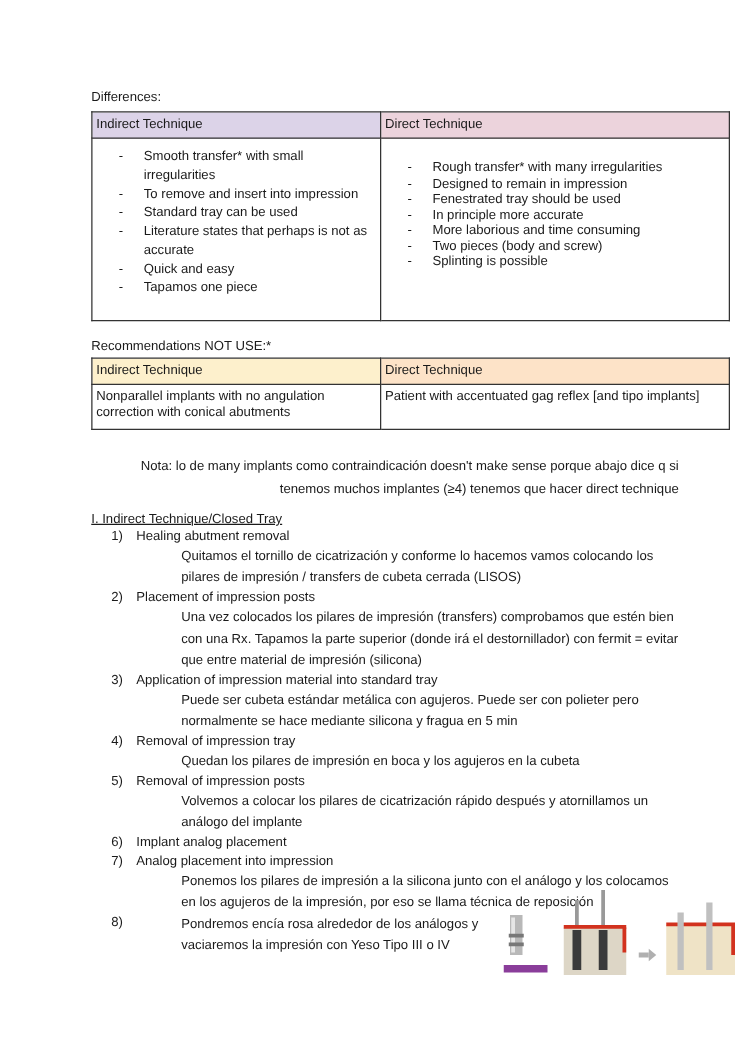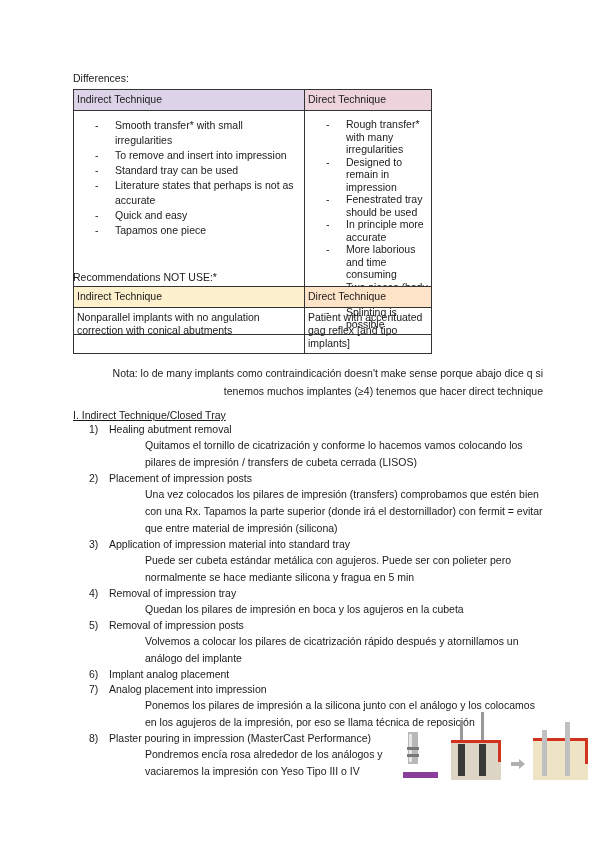--- a/index.html
+++ b/index.html
@@ -3,21 +3,21 @@
 <meta charset="utf-8">
 <style>
   html, body { margin: 0; padding: 0; background: #ffffff; }
   body {
     width: 600px; height: 848px; position: relative; overflow: hidden;
     font-family: "Liberation Sans", sans-serif; color: #1a1a1a;
     font-size: 10.5px; line-height: 13px;
   }
   .label { position: absolute; left: 73px; }
   table.t {
-    position: absolute; left: 73px; width: 359px;
+    position: absolute; left: 73px; width: 511px;
     border-collapse: collapse; table-layout: fixed;
   }
   table.t td {
     border: 1px solid #333; vertical-align: top; padding: 3px 3px;
     font-size: 10.5px; line-height: 13px;
   }
   table.t td.c1 { width: 224px; }
   .h1a { background: #dcd3e8; }
   .h1b { background: #ecd3dc; }
   .h2a { background: #fdf0cc; }
@@ -51,21 +51,21 @@
     <td class="c1" style="padding-top:7px;">
       <ul class="dash">
         <li style="line-height:15px;">Smooth transfer* with small irregularities</li>
         <li style="line-height:15px;">To remove and insert into impression</li>
         <li style="line-height:15px;">Standard tray can be used</li>
         <li style="line-height:15px;">Literature states that perhaps is not as accurate</li>
         <li style="line-height:15px;">Quick and easy</li>
         <li style="line-height:15px;">Tapamos one piece</li>
       </ul>
     </td>
-    <td style="padding-top:7px;">
+    <td style="padding-top:17px;">
       <ul class="dash right">
         <li>Rough transfer* with many irregularities</li>
         <li>Designed to remain in impression</li>
         <li>Fenestrated tray should be used</li>
         <li>In principle more accurate</li>
         <li>More laborious and time consuming</li>
         <li>Two pieces (body and screw)</li>
         <li>Splinting is possible</li>
       </ul>
     </td>
@@ -129,21 +129,20 @@
   </div>
 
   <div class="step">
     <span class="num">7)</span>
     <span>Analog placement into impression</span>
   </div>
   <div class="desc">Ponemos los pilares de impresión a la silicona junto con el análogo y los colocamos en los agujeros de la impresión, por eso se llama técnica de reposición</div>
 
   <div class="step">
     <span class="num">8)</span>
-    <span>Plaster pouring in impression (MasterCast Performance)</span>
   </div>
   <div class="desc" style="width:250px;">Pondremos encía rosa alrededor de los análogos y vaciaremos la impresión con Yeso Tipo III o IV</div>
 </div>
 
 <div class="illus">
   <svg width="205" height="70" viewBox="0 0 205 70">
 
     <rect x="13" y="20" width="10" height="32" fill="#b8b8b8"></rect>
     <rect x="14" y="22" width="3" height="28" fill="#e6e6e6"></rect>
     <rect x="12" y="35" width="12" height="3" fill="#777"></rect>

